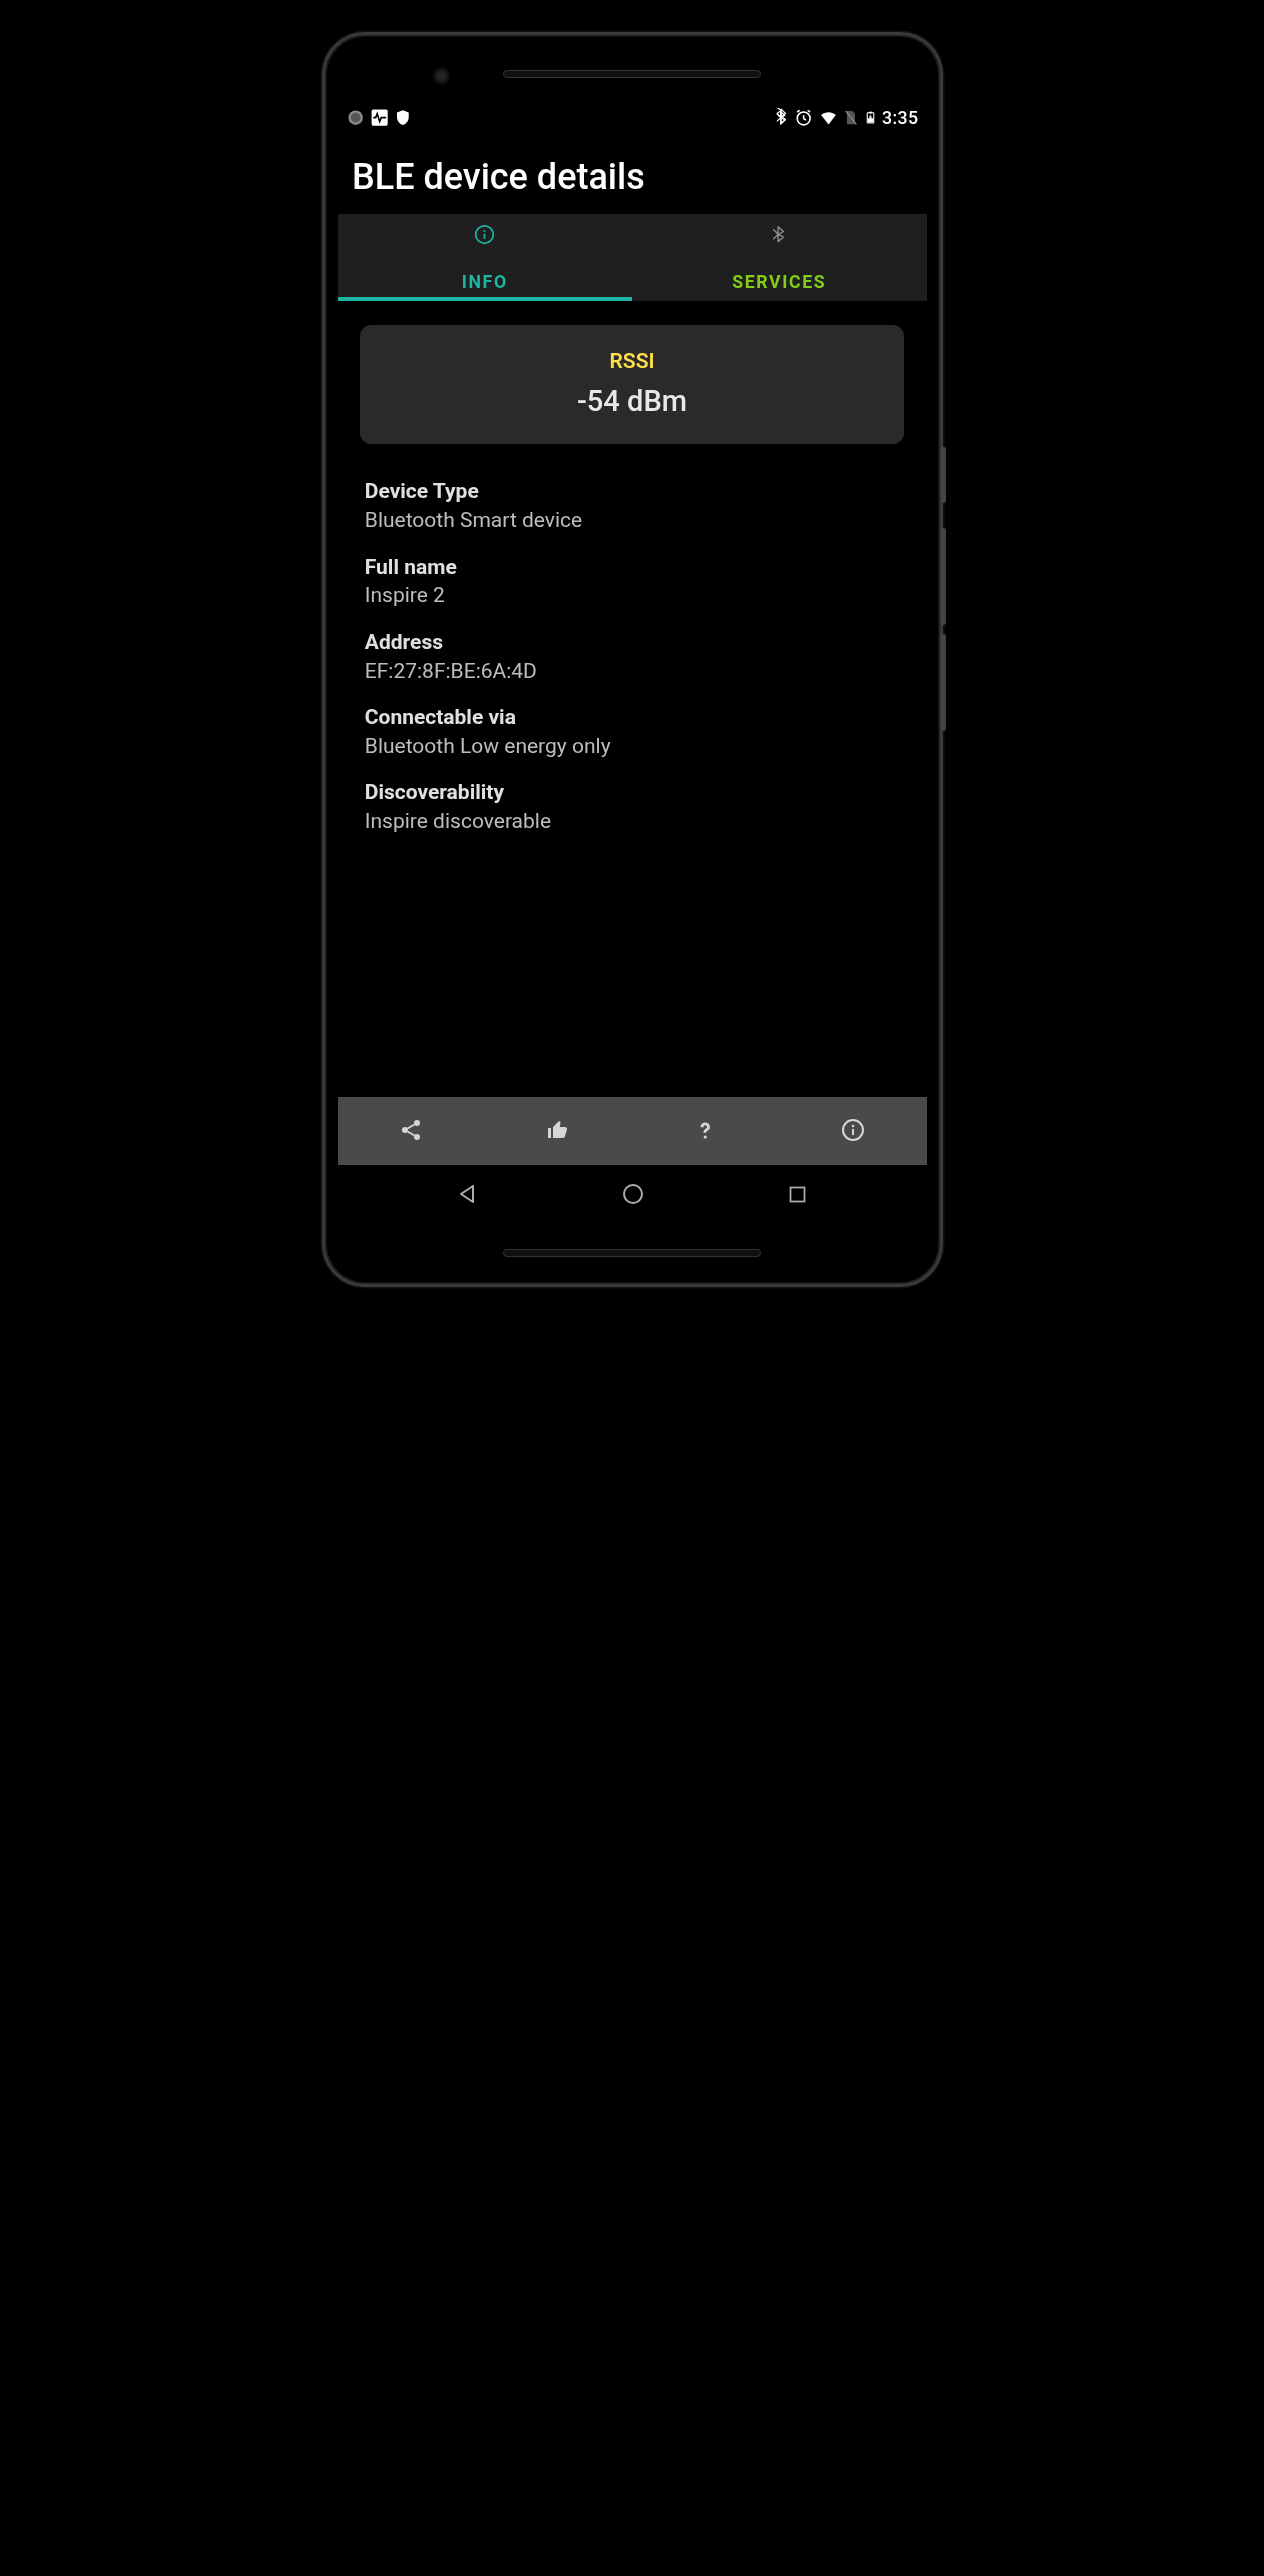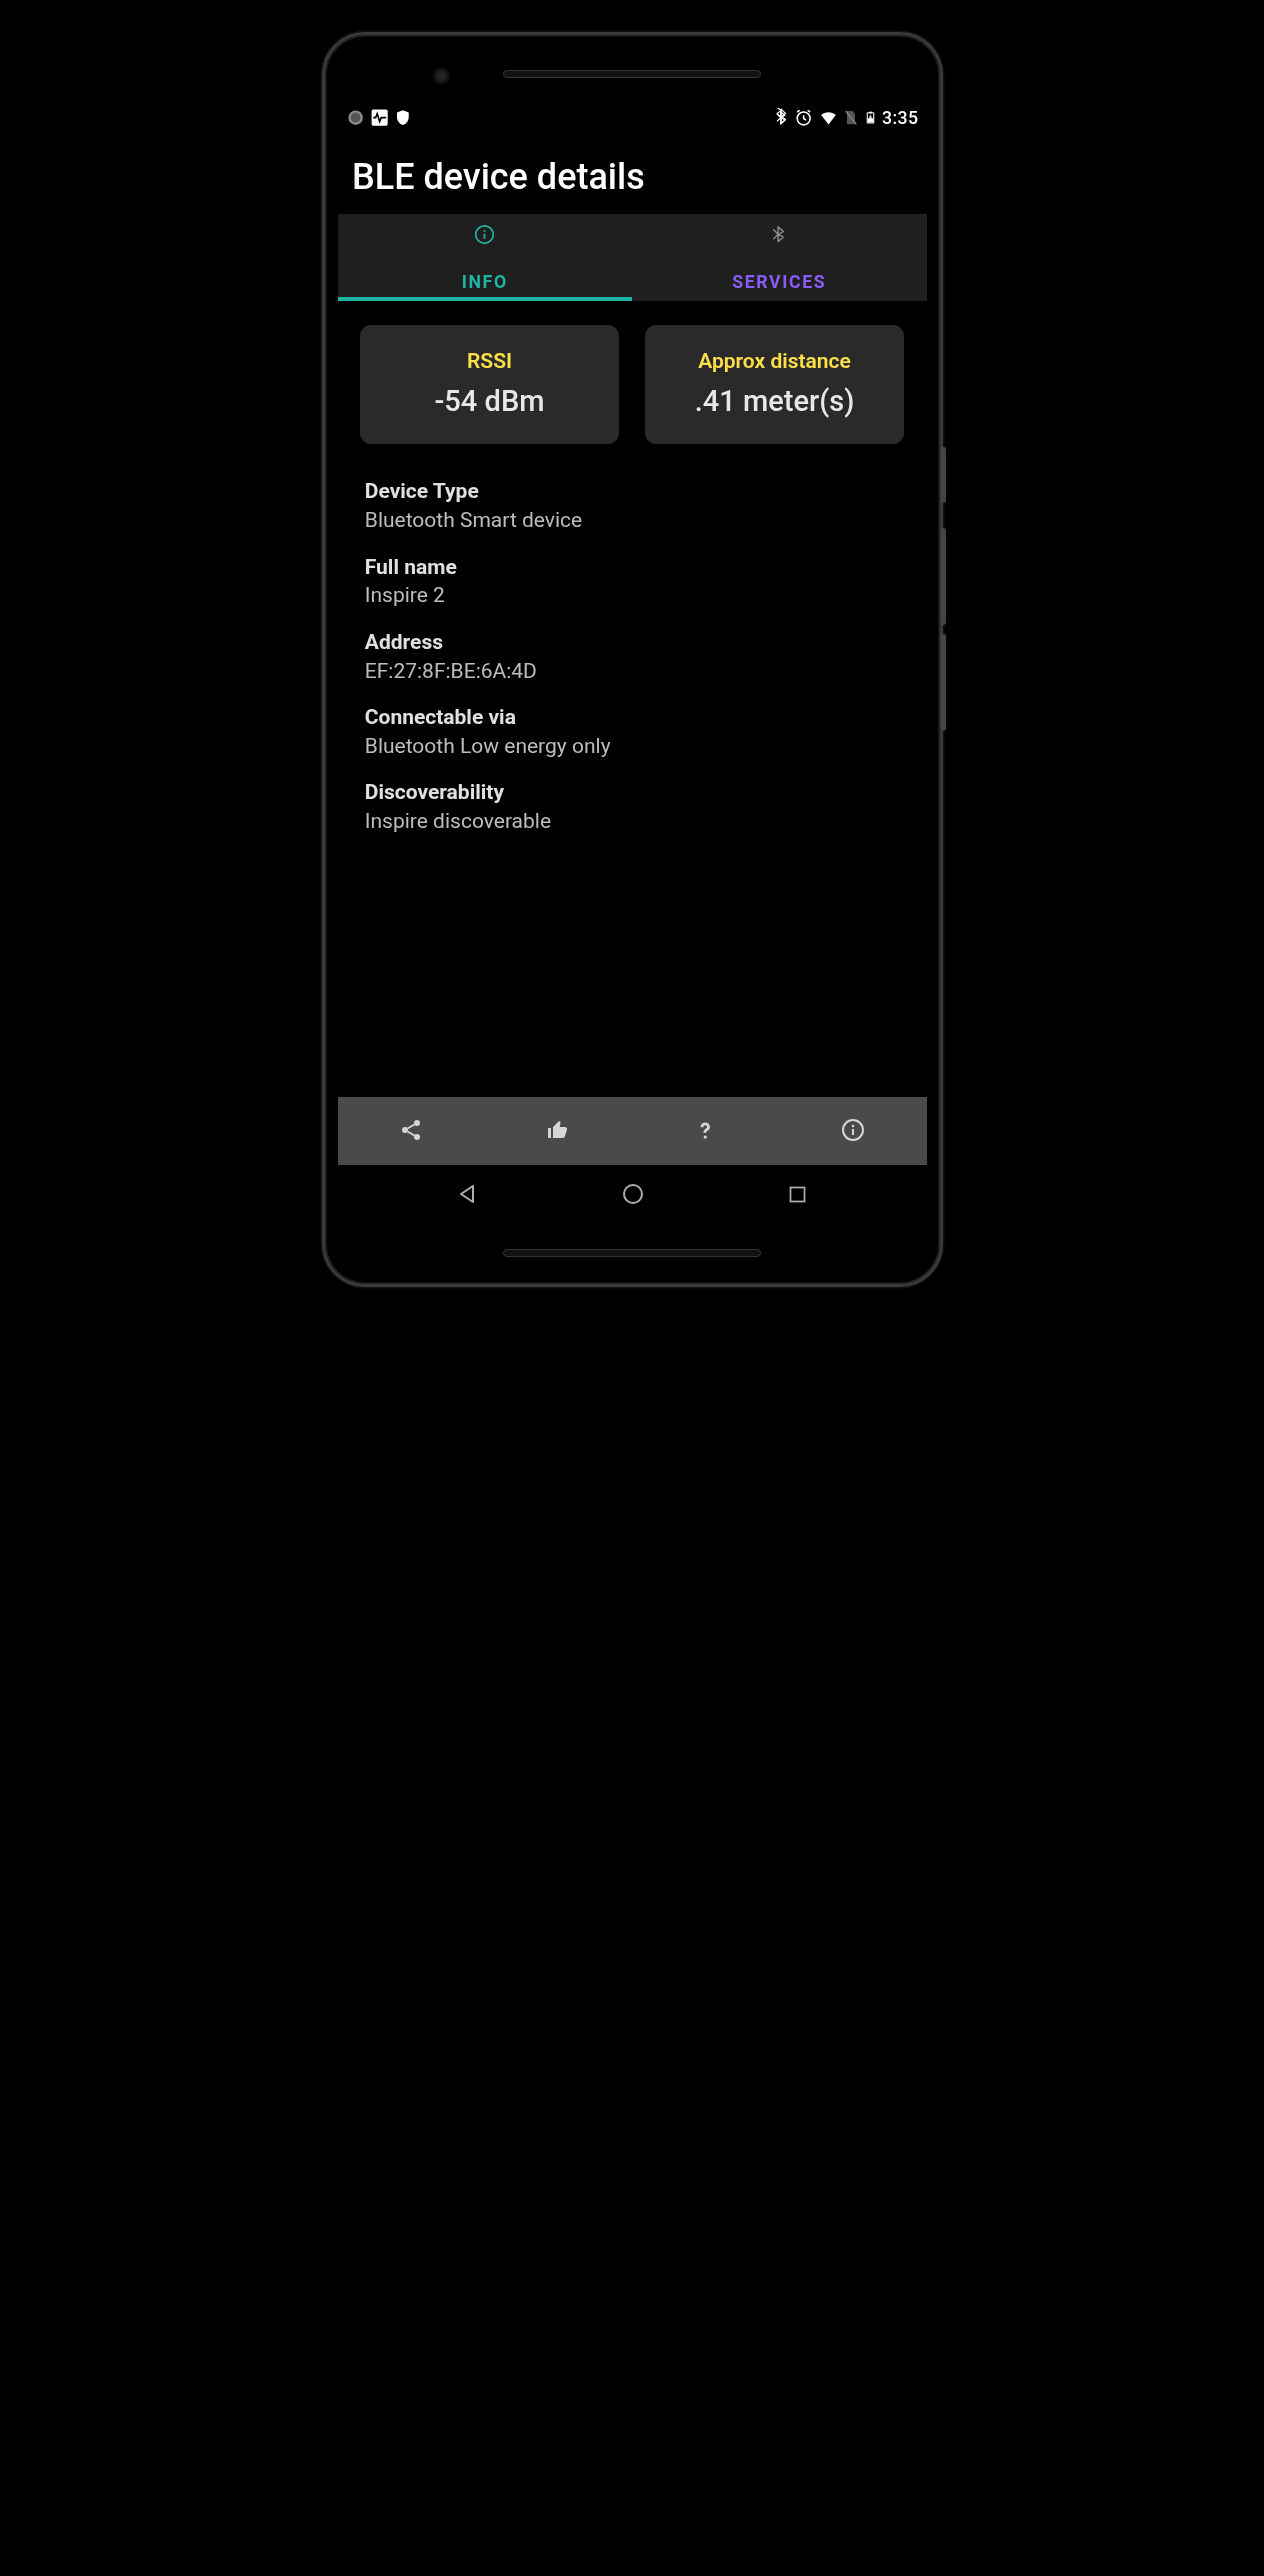--- a/index.html
+++ b/index.html
@@ -101,21 +101,21 @@
     gap: 24px;
     cursor: pointer;
     position: relative;
   }
   .tab-label {
     font-size: 17.7px;
     font-weight: 700;
     letter-spacing: 1.6px;
   }
   .tab.active .tab-label { color: #1fb5a4; }
-  .tab:not(.active) .tab-label { color: #8b5cf6; }
+  .tab:not(.active) .tab-label { color: #84cc16; }
   .tab.active::after {
     content: "";
     position: absolute;
     bottom: 0; left: 0; right: 0;
     height: 4px;
     background: #1fb5a4;
   }
 
   
   .content {
@@ -282,24 +282,20 @@
         <span class="tab-label">SERVICES</span>
       </div>
     </div>
 
     <div class="content">
       <div class="cards">
         <div class="card">
           <div class="card-label">RSSI</div>
           <div class="card-value">-54 dBm</div>
         </div>
-        <div class="card">
-          <div class="card-label">Approx distance</div>
-          <div class="card-value">.41 meter(s)</div>
-        </div>
       </div>
 
       <div class="detail">
         <div class="detail-label">Device Type</div>
         <div class="detail-value">Bluetooth Smart device</div>
       </div>
       <div class="detail">
         <div class="detail-label">Full name</div>
         <div class="detail-value">Inspire 2</div>
       </div>

